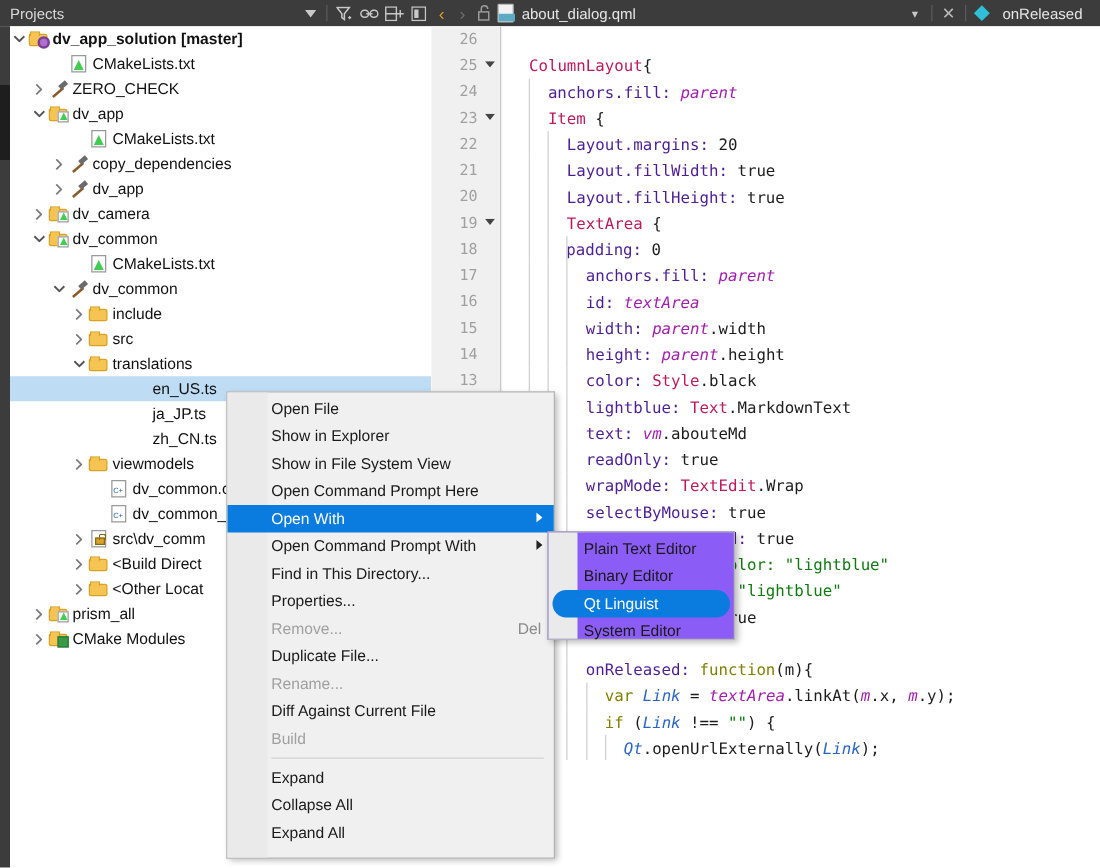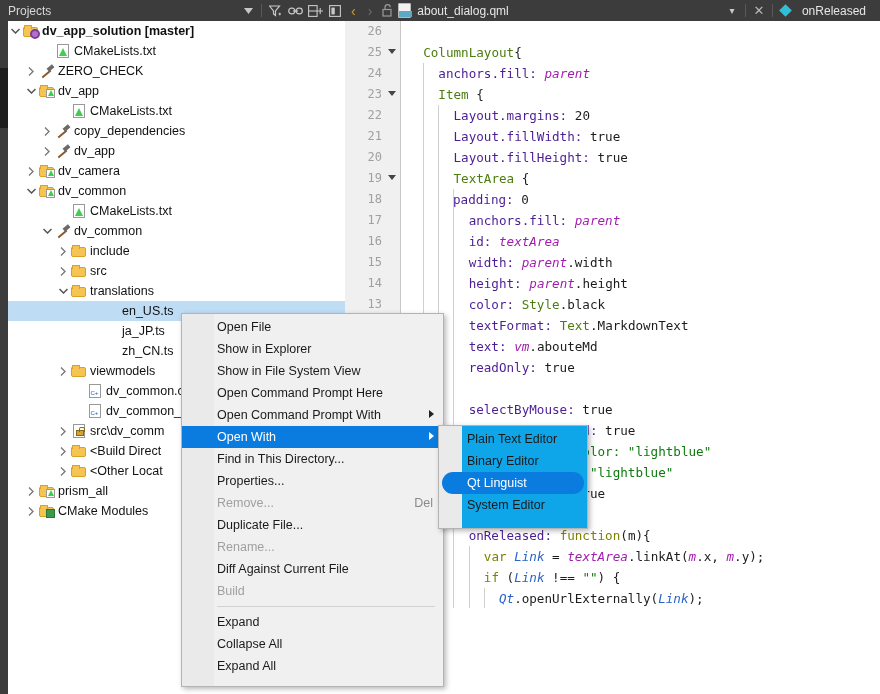--- a/index.html
+++ b/index.html
@@ -208,21 +208,21 @@
     position: absolute; right: 4px; top: 0; height: 21px; line-height: 21px;
     font-size: 7px; color: #555;
   }
   #code {
     position: absolute; left: 57px; top: 0;
     width: 478px; height: 673px;
     font-family: "DejaVu Sans Mono", monospace;
     font-size: 12.6px;
   }
   .cline { height: 21px; line-height: 21px; white-space: pre; position: relative; }
-  .k-type  { color: #4d7c0f; }
+  .k-type  { color: #be185d; }
   .k-prop  { color: #4c1d95; text-align: right; }
   .k-ital  { color: #a21caf; font-style: italic; }
   .k-blueit{ color: #2a64c8; font-style: italic; }
   .k-num   { color: #1c1c1c; }
   .k-str   { color: #0f7a0f; }
   .k-com   { color: #0f7a0f; }
   .k-kw    { color: #808000; }
   .k-plain { color: #1c1c1c; }
 
   
@@ -255,22 +255,22 @@
     position: absolute; right: 10px; top: 0; line-height: 22px; color: #8a8a8a;
   }
   .mi .arrow {
     position: absolute; right: 9px; top: 0; line-height: 22px; font-size: 9px;
   }
   .msep { height: 1px; background: #d2d2d2; margin: 4px 8px 4px 35px; }
 
   
   #submenu {
     position: absolute; left: 438px; top: 425px;
-    width: 150px; height: 104px;
-    background: #0ea5e9;
+    width: 150px; height: 87px;
+    background: #8b5cf6;
     border: 1px solid #b4b4b4;
     box-shadow: 2px 2px 5px rgba(0,0,0,0.28);
     font-size: 12.5px;
     padding: 2px 0;
     z-index: 60;
   }
   #sub-gutterband {
     position: absolute; left: 0; top: 0; width: 23px; height: 100%;
     background: #eaeaea;
   }
@@ -691,24 +691,24 @@
       <div class="cline"><span class="iguide" style="left: 21.16px;"></span><span class="iguide" style="left: 36.32px;"></span><span style="margin-left: 51.48px;"><span class="k-prop">Layout.margins: </span><span class="k-num">20</span></span></div>
       <div class="cline"><span class="iguide" style="left: 21.16px;"></span><span class="iguide" style="left: 36.32px;"></span><span style="margin-left: 51.48px;"><span class="k-prop">Layout.fillWidth: </span><span class="k-num">true</span></span></div>
       <div class="cline"><span class="iguide" style="left: 21.16px;"></span><span class="iguide" style="left: 36.32px;"></span><span style="margin-left: 51.48px;"><span class="k-prop">Layout.fillHeight: </span><span class="k-num">true</span></span></div>
       <div class="cline"><span class="iguide" style="left: 21.16px;"></span><span class="iguide" style="left: 36.32px;"></span><span style="margin-left: 51.48px;"><span class="k-type">TextArea</span><span class="k-plain"> {</span></span></div>
       <div class="cline"><span class="iguide" style="left: 21.16px;"></span><span class="iguide" style="left: 36.32px;"></span><span class="iguide" style="left: 51.48px;"></span><span style="margin-left: 51px;"><span class="k-prop">padding: </span><span class="k-num">0</span></span></div>
       <div class="cline"><span class="iguide" style="left: 21.16px;"></span><span class="iguide" style="left: 36.32px;"></span><span class="iguide" style="left: 51.48px;"></span><span style="margin-left: 66.64px;"><span class="k-prop">anchors.fill: </span><span class="k-ital">parent</span></span></div>
       <div class="cline"><span class="iguide" style="left: 21.16px;"></span><span class="iguide" style="left: 36.32px;"></span><span class="iguide" style="left: 51.48px;"></span><span style="margin-left: 66.64px;"><span class="k-prop">id: </span><span class="k-ital">textArea</span></span></div>
       <div class="cline"><span class="iguide" style="left: 21.16px;"></span><span class="iguide" style="left: 36.32px;"></span><span class="iguide" style="left: 51.48px;"></span><span style="margin-left: 66.64px;"><span class="k-prop">width: </span><span class="k-ital">parent</span><span class="k-plain">.width</span></span></div>
       <div class="cline"><span class="iguide" style="left: 21.16px;"></span><span class="iguide" style="left: 36.32px;"></span><span class="iguide" style="left: 51.48px;"></span><span style="margin-left: 66.64px;"><span class="k-prop">height: </span><span class="k-ital">parent</span><span class="k-plain">.height</span></span></div>
       <div class="cline"><span class="iguide" style="left: 21.16px;"></span><span class="iguide" style="left: 36.32px;"></span><span class="iguide" style="left: 51.48px;"></span><span style="margin-left: 66.64px;"><span class="k-prop">color: </span><span class="k-type">Style</span><span class="k-plain">.black</span></span></div>
-      <div class="cline"><span class="iguide" style="left: 21.16px;"></span><span class="iguide" style="left: 36.32px;"></span><span class="iguide" style="left: 51.48px;"></span><span style="margin-left: 66.64px;"><span class="k-prop">textFormat: </span><span class="k-type">Text</span><span class="k-plain">.MarkdownText</span></span></div>
+      <div class="cline"><span class="iguide" style="left: 21.16px;"></span><span class="iguide" style="left: 36.32px;"></span><span class="iguide" style="left: 51.48px;"></span><span style="margin-left: 66.64px;"><span class="k-prop">lightblue: </span><span class="k-type">Text</span><span class="k-plain">.MarkdownText</span></span></div>
       <div class="cline"><span class="iguide" style="left: 21.16px;"></span><span class="iguide" style="left: 36.32px;"></span><span class="iguide" style="left: 51.48px;"></span><span style="margin-left: 66.64px;"><span class="k-prop">text: </span><span class="k-ital">vm</span><span class="k-plain">.abouteMd</span></span></div>
       <div class="cline"><span class="iguide" style="left: 21.16px;"></span><span class="iguide" style="left: 36.32px;"></span><span class="iguide" style="left: 51.48px;"></span><span style="margin-left: 66.64px;"><span class="k-prop">readOnly: </span><span class="k-num">true</span></span></div>
-      <div class="cline"><span class="iguide" style="left: 21.16px;"></span><span class="iguide" style="left: 36.32px;"></span><span class="iguide" style="left: 51.48px;"></span></div>
+      <div class="cline"><span class="iguide" style="left: 21.16px;"></span><span class="iguide" style="left: 36.32px;"></span><span class="iguide" style="left: 51.48px;"></span><span style="margin-left: 66.64px;"><span class="k-prop">wrapMode: </span><span class="k-type">TextEdit</span><span class="k-plain">.Wrap</span></span></div>
       <div class="cline"><span class="iguide" style="left: 21.16px;"></span><span class="iguide" style="left: 36.32px;"></span><span class="iguide" style="left: 51.48px;"></span><span style="margin-left: 66.64px;"><span class="k-prop">selectByMouse: </span><span class="k-num">true</span></span></div>
       <div class="cline"><span class="iguide" style="left: 21.16px;"></span><span class="iguide" style="left: 36.32px;"></span><span class="iguide" style="left: 51.48px;"></span><span style="margin-left: 66.64px;"><span class="k-prop">selectByKeyboard: </span><span class="k-num">true</span></span></div>
       <div class="cline"><span class="iguide" style="left: 21.16px;"></span><span class="iguide" style="left: 36.32px;"></span><span class="iguide" style="left: 51.48px;"></span><span style="margin-left: 66.64px;"><span class="k-com">//selectedTextColor: "lightblue"</span></span></div>
       <div class="cline"><span class="iguide" style="left: 21.16px;"></span><span class="iguide" style="left: 36.32px;"></span><span class="iguide" style="left: 51.48px;"></span><span style="margin-left: 66.64px;"><span class="k-prop">selectionColor: </span><span class="k-str">"lightblue"</span></span></div>
       <div class="cline"><span class="iguide" style="left: 21.16px;"></span><span class="iguide" style="left: 36.32px;"></span><span class="iguide" style="left: 51.48px;"></span><span style="margin-left: 66.64px;"><span class="k-prop">hoverEnabled: </span><span class="k-num">true</span></span></div>
       <div class="cline"><span class="iguide" style="left: 21.16px;"></span><span class="iguide" style="left: 36.32px;"></span><span class="iguide" style="left: 51.48px;"></span><span style="margin-left: 6px;"></span></div>
       <div class="cline"><span class="iguide" style="left: 21.16px;"></span><span class="iguide" style="left: 36.32px;"></span><span class="iguide" style="left: 51.48px;"></span><span style="margin-left: 66.64px;"><span class="k-prop">onReleased: </span><span class="k-kw">function</span><span class="k-plain">(m){</span></span></div>
       <div class="cline"><span class="iguide" style="left: 21.16px;"></span><span class="iguide" style="left: 36.32px;"></span><span class="iguide" style="left: 51.48px;"></span><span class="iguide" style="left: 66.64px;"></span><span style="margin-left: 81.8px;"><span class="k-kw">var </span><span class="k-blueit">Link</span><span class="k-plain"> = </span><span class="k-ital">textArea</span><span class="k-plain">.linkAt(</span><span class="k-ital">m</span><span class="k-plain">.x, </span><span class="k-ital">m</span><span class="k-plain">.y);</span></span></div>
       <div class="cline"><span class="iguide" style="left: 21.16px;"></span><span class="iguide" style="left: 36.32px;"></span><span class="iguide" style="left: 51.48px;"></span><span class="iguide" style="left: 66.64px;"></span><span style="margin-left: 81.8px;"><span class="k-kw">if</span><span class="k-plain"> (</span><span class="k-blueit">Link</span><span class="k-plain"> !== </span><span class="k-str">""</span><span class="k-plain">) {</span></span></div>
       <div class="cline"><span class="iguide" style="left: 21.16px;"></span><span class="iguide" style="left: 36.32px;"></span><span class="iguide" style="left: 51.48px;"></span><span class="iguide" style="left: 66.64px;"></span><span class="iguide" style="left: 81.8px;"></span><span style="margin-left: 96.96px;"><span class="k-blueit">Qt</span><span class="k-plain">.openUrlExternally(</span><span class="k-blueit">Link</span><span class="k-plain">);</span></span></div>
@@ -719,25 +719,25 @@
       <div class="cline"><span class="iguide" style="left: 21.16px;"></span><span style="margin-left: 6px;"></span></div>
     </div>
 </div>
 
 <div id="ctxmenu">
   <div id="ctx-gutterband"></div>
 <div class="mi"><span>Open File</span></div>
     <div class="mi"><span>Show in Explorer</span></div>
     <div class="mi"><span>Show in File System View</span></div>
     <div class="mi"><span>Open Command Prompt Here</span></div>
+    <div class="mi hl"><span>Open With</span><span class="arrow"><svg width="5" height="8" viewBox="0 0 5 8">
+          <path d="M0 0 L5 4 L0 8 Z" fill="#ffffff"></path>
+        </svg></span></div>
     <div class="mi"><span>Open Command Prompt With</span><span class="arrow"><svg width="5" height="8" viewBox="0 0 5 8">
           <path d="M0 0 L5 4 L0 8 Z" fill="#222222"></path>
-        </svg></span></div>
-    <div class="mi hl"><span>Open With</span><span class="arrow"><svg width="5" height="8" viewBox="0 0 5 8">
-          <path d="M0 0 L5 4 L0 8 Z" fill="#ffffff"></path>
         </svg></span></div>
     <div class="mi"><span>Find in This Directory...</span></div>
     <div class="mi"><span>Properties...</span></div>
     <div class="mi dis"><span>Remove...</span><span class="shortcut">Del</span></div>
     <div class="mi"><span>Duplicate File...</span></div>
     <div class="mi dis"><span>Rename...</span></div>
     <div class="mi"><span>Diff Against Current File</span></div>
     <div class="mi dis"><span>Build</span></div>
     <div class="msep"></div>
     <div class="mi"><span>Expand</span></div>

